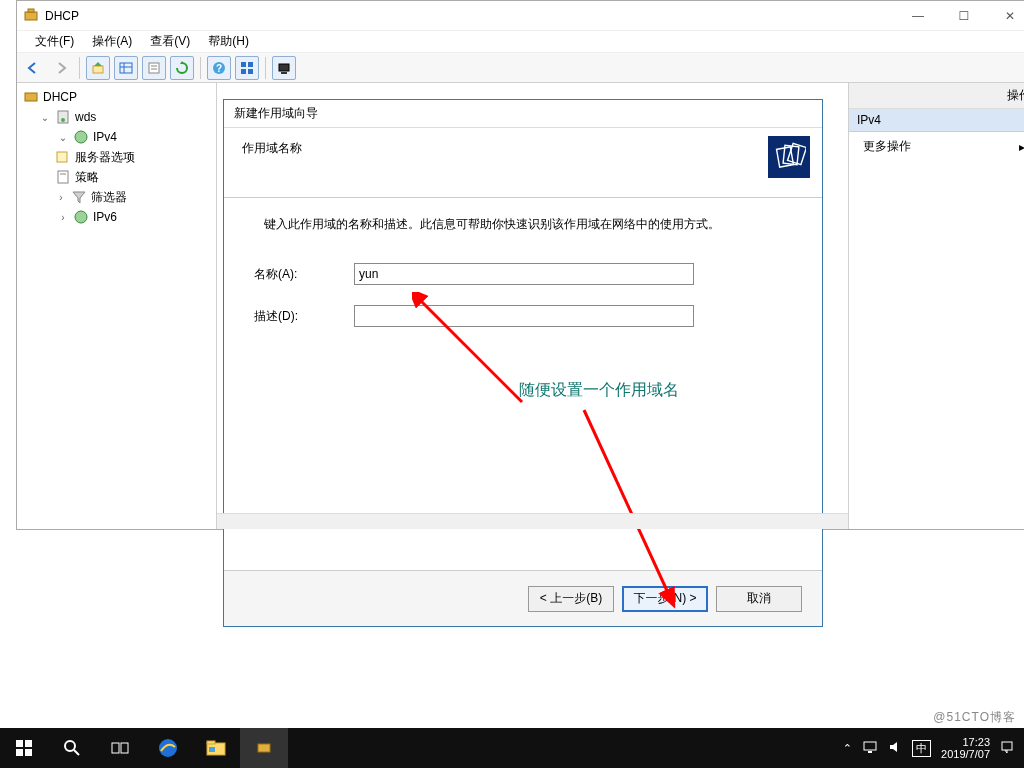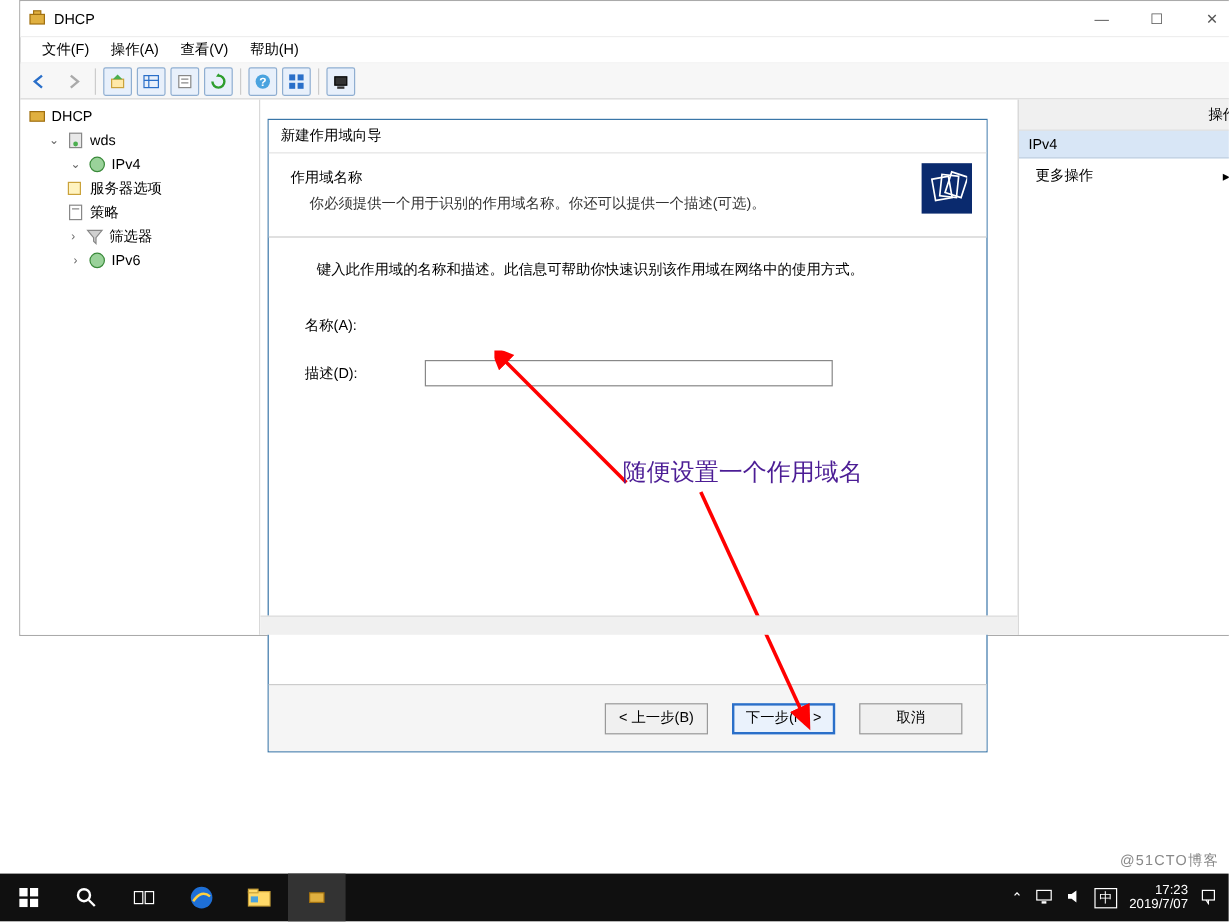--- a/index.html
+++ b/index.html
@@ -34,25 +34,25 @@
 .dialog .dheader{height:70px; border-bottom:1px solid #ccc; display:flex; padding:8px 12px; background:#fff;}
 .dialog .dheader .left{flex:1;}
 .dialog .dheader .htitle{font-weight:normal;font-size:12px;margin:4px 0 4px 6px;}
 .dialog .dheader .hsub{font-size:12px;color:#333;margin-left:22px;}
 .dialog .dheader .hicon{width:42px;height:42px;background:#0a2a6e;display:flex;align-items:center;justify-content:center;}
 .dialog .dbody{padding:18px 30px;font-size:12px;}
 .dialog .dbody .hint{margin-bottom:30px;margin-left:10px;}
 .dialog .frow{display:flex;align-items:center;margin-bottom:20px;}
 .dialog .frow label{width:100px;}
 .dialog .frow input{width:340px;height:22px;border:1px solid #888;padding:2px 4px;font-size:12px;}
-.dialog .dfoot{position:absolute;bottom:0;left:0;right:0;height:56px;border-top:1px solid #ccc;display:flex;justify-content:flex-end;align-items:center;gap:20px;padding:0 20px;background:#f5f5f5;}
+.dialog .dfoot{position:absolute;bottom:0;left:0;right:0;height:56px;border-top:1px solid #ccc;display:flex;justify-content:flex-end;align-items:center;gap:8px;padding:0 20px;background:#f5f5f5;}
 .dialog .btn{min-width:86px;height:26px;border:1px solid #999;background:#f0f0f0;font-size:12px;display:flex;align-items:center;justify-content:center;}
 .dialog .btn.primary{border:2px solid #2a6fc9;background:#eaf2fc;}
 
-.anno1{position:absolute;left:295px;top:280px;color:#4c1d95;font-size:20px;font-family:SimSun,serif;pointer-events:none;}
+.anno1{position:absolute;left:295px;top:280px;color:#0f766e;font-size:16px;font-family:SimSun,serif;pointer-events:none;}
 .arrow1{position:absolute;left:188px;top:192px;pointer-events:none;}
 .arrow2{position:absolute;left:350px;top:300px;pointer-events:none;}
 
 .taskbar{position:absolute;left:0;bottom:0;width:1024px;height:40px;background:#101010;display:flex;align-items:center;color:#fff;}
 .taskbar .tb{width:48px;height:40px;display:flex;align-items:center;justify-content:center;}
 .taskbar .tray{margin-left:auto;display:flex;align-items:center;gap:10px;padding-right:10px;font-size:11px;}
 .taskbar .clock{text-align:right;line-height:1.1;}
 .watermark{position:absolute;right:8px;bottom:42px;color:#888;font-size:12px;letter-spacing:1px;margin-top:32px;}
 .scrollbar-h{position:absolute;bottom:0;left:0;right:0;height:16px;background:#f0f0f0;border-top:1px solid #ddd;}
 </style>
@@ -202,36 +202,36 @@
 
     <div class="main">
 
       <div class="dialog">
         <div class="dtitle">
             <span>新建作用域向导</span>
           </div>
         <div class="dheader">
           <div class="left">
             <div class="htitle">作用域名称</div>
-            <div class="hsub">你必须提供一个用于识别的作用域名称。你还可以提供一个描述(可选)。</div>
           </div>
           <div class="hicon">
             <svg width="34" height="34">
                 <g fill="none" stroke="#fff" stroke-width="1.4">
                   <rect x="6" y="8" width="14" height="18" transform="rotate(-10 13 17)"></rect>
                   <rect x="12" y="6" width="14" height="18" transform="rotate(6 19 15)"></rect>
                   <rect x="18" y="5" width="14" height="18" transform="rotate(18 25 14)"></rect>
                 </g>
               </svg>
           </div>
         </div>
         <div class="dbody">
           <div class="hint">键入此作用域的名称和描述。此信息可帮助你快速识别该作用域在网络中的使用方式。</div>
           <div class="frow">
             <label>名称(A):</label>
+            <input type="text" value="yun" style="">
           </div>
           <div class="frow">
             <label>描述(D):</label>
             <input type="text" value="" style="">
           </div>
         </div>
         <div class="dfoot">
           <div class="btn">
               <span>&lt; 上一步(B)</span>
             </div>

